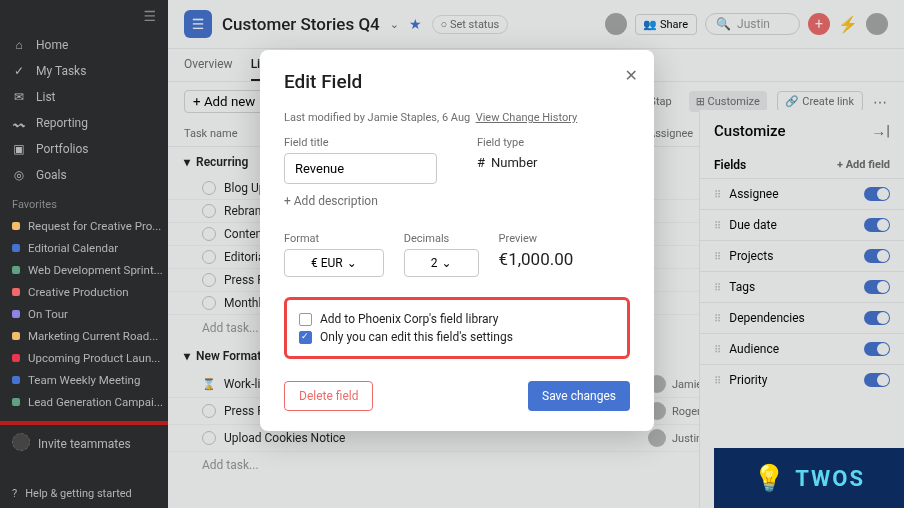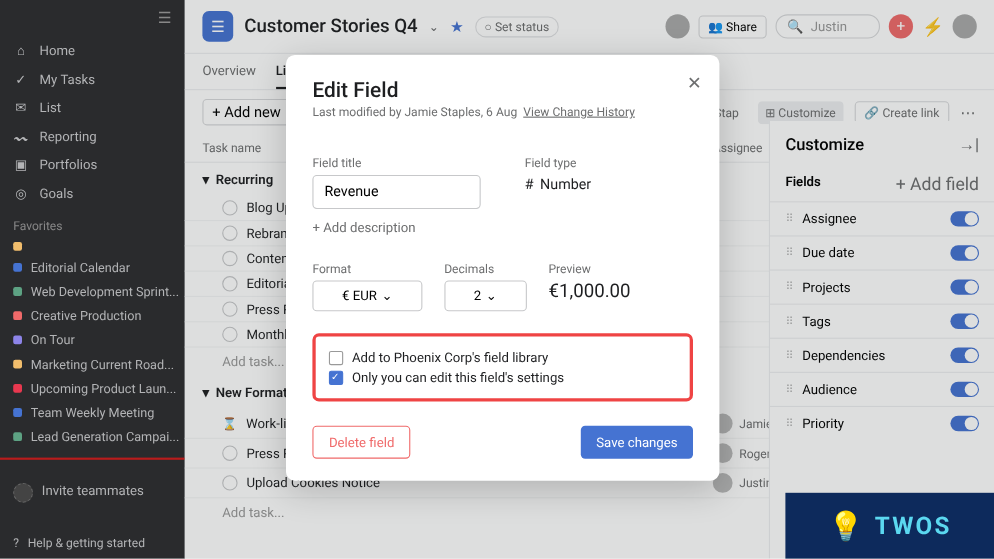--- a/index.html
+++ b/index.html
@@ -8,21 +8,21 @@
 
 .sidebar { position: absolute; left: 0; top: 0; width: 168px; height: 508px; background: #2a2b2d; color: #b3b4b6; font-size: 12px; overflow: hidden; }
 .sidebar-top { padding: 8px 12px; display: flex; justify-content: flex-end; }
 .collapse-icon { color: #888; font-size: 14px; }
 .nav-item { display: flex; align-items: center; gap: 10px; padding: 6px 12px; cursor: pointer; }
 .nav-icon { width: 14px; height: 14px; display: inline-flex; align-items: center; justify-content: center; font-size: 12px; }
 .fav-header { padding: 10px 12px 4px; font-size: 11px; color: #888; }
 .fav-item { display: flex; align-items: center; gap: 8px; padding: 4px 12px; cursor: pointer; font-size: 11.5px; white-space: nowrap; overflow: hidden; text-overflow: ellipsis; }
 .fav-dot { width: 8px; height: 8px; border-radius: 2px; flex-shrink: 0; }
 .lock-icon { margin-left: auto; font-size: 10px; color: #888; }
-.invite { display: flex; align-items: flex-start; gap: 8px; padding: 21px 12px; margin-top: 8px; border-top: 2px solid #b91c1c; }
+.invite { display: flex; align-items: flex-end; gap: 8px; padding: 8px 12px; margin-top: 8px; border-top: 4px solid #b91c1c; }
 .invite-avatar { width: 18px; height: 18px; border-radius: 50%; background: #444; border: 1px dashed #666; }
 .help { position: absolute; bottom: 8px; left: 12px; display: flex; align-items: center; gap: 8px; font-size: 11px; }
 
 
 .main { position: absolute; left: 168px; top: 0; right: 0; height: 508px; background: #fff; }
 
 
 .header { display: flex; align-items: center; gap: 10px; padding: 10px 16px; border-bottom: 1px solid #edeef0; }
 .proj-icon { width: 28px; height: 28px; background: #4573d2; border-radius: 6px; display: flex; align-items: center; justify-content: center; color: #fff; font-size: 14px; }
 .proj-title { font-size: 17px; font-weight: 500; color: #1e1f21; }
@@ -63,34 +63,34 @@
 .task-assignee { width: 120px; display: flex; align-items: center; gap: 6px; font-size: 11px; color: #6d6e6f; }
 .task-due { width: 120px; font-size: 11px; color: #6d6e6f; }
 .mini-avatar { width: 18px; height: 18px; border-radius: 50%; background: #bbb; }
 .add-task { padding: 6px 16px 6px 34px; color: #999; font-size: 12px; }
 .hourglass { font-size: 11px; margin-right: 8px; }
 
 
 .customize-panel { position: absolute; right: 0; top: 110px; width: 205px; background: #fff; border-left: 1px solid #edeef0; height: 398px; }
 .cp-header { display: flex; justify-content: space-between; align-items: center; padding: 12px 14px; font-size: 15px; font-weight: 500; }
 .cp-fields-header { display: flex; justify-content: space-between; padding: 6px 14px; font-size: 12px; font-weight: 600; }
-.cp-add-field { font-size: 16px; color: #6d6e6f; font-weight: 400; }
+.cp-add-field { font-size: 11px; color: #6d6e6f; font-weight: 700; }
 .cp-field { display: flex; align-items: center; gap: 8px; padding: 8px 14px; border-top: 1px solid #edeef0; font-size: 12px; }
 .drag-dots { color: #bbb; font-size: 10px; }
 .toggle { margin-left: auto; width: 26px; height: 14px; background: #4573d2; border-radius: 7px; position: relative; }
 .toggle::after { content: ''; position: absolute; right: 1px; top: 1px; width: 12px; height: 12px; background: #fff; border-radius: 50%; }
 
 
 .overlay { position: absolute; left: 168px; top: 0; right: 0; bottom: 0; background: rgba(30,31,33,0.15); }
 .modal { position: absolute; left: 260px; top: 50px; width: 394px; background: #fff; border-radius: 8px; box-shadow: 0 8px 32px rgba(0,0,0,0.2); padding: 20px 24px; }
 .modal-title { font-size: 19px; font-weight: 500; color: #1e1f21; }
 .modal-close { position: absolute; right: 16px; top: 16px; font-size: 16px; color: #6d6e6f; cursor: pointer; }
-.modal-sub { font-size: 11px; color: #6d6e6f; margin-top: 2px; }
+.modal-sub { font-size: 11px; color: #6d6e6f; margin-top: 18px; }
 .modal-sub a { color: #6d6e6f; text-decoration: underline; }
-.field-row { display: flex; gap: 40px; margin-top: 34px; }
+.field-row { display: flex; gap: 40px; margin-top: 12px; }
 .field-col { flex: 1; }
 .field-label { font-size: 11px; color: #6d6e6f; margin-bottom: 4px; }
 .text-input { width: 100%; padding: 7px 10px; border: 1px solid #c7c8ca; border-radius: 4px; font-size: 13px; }
 .field-type-val { font-size: 13px; color: #1e1f21; display: flex; align-items: center; gap: 6px; margin-top: 6px; }
 .add-desc { font-size: 12px; color: #6d6e6f; margin-top: 10px; cursor: pointer; }
 .format-row { display: flex; gap: 20px; margin-top: 24px; align-items: flex-start; }
 .select-box { border: 1px solid #c7c8ca; border-radius: 4px; padding: 6px 26px; font-size: 12px; display: flex; align-items: center; gap: 4px; }
 .preview-val { font-size: 17px; color: #1e1f21; margin-top: 4px; }
 .checkbox-group { border: 3px solid #ef4444; border-radius: 6px; padding: 10px 12px; margin-top: 20px; }
 .cb-row { display: flex; align-items: center; gap: 8px; font-size: 12px; color: #1e1f21; padding: 2px 0; }
@@ -132,20 +132,21 @@
       <span class="nav-icon">▣</span>
       <span>Portfolios</span>
     </div>
   <div class="nav-item">
       <span class="nav-icon">◎</span>
       <span>Goals</span>
     </div>
   <div class="fav-header">Favorites</div>
   <div class="fav-item">
       <span class="fav-dot" style="background:#f1bd6c"></span>
+      <span>Request for Creative Pro...</span>
     </div>
   <div class="fav-item">
       <span class="fav-dot" style="background:#4573d2"></span>
       <span>Editorial Calendar</span>
     </div>
   <div class="fav-item">
       <span class="fav-dot" style="background:#5da283"></span>
       <span>Web Development Sprint...</span>
     </div>
   <div class="fav-item">

